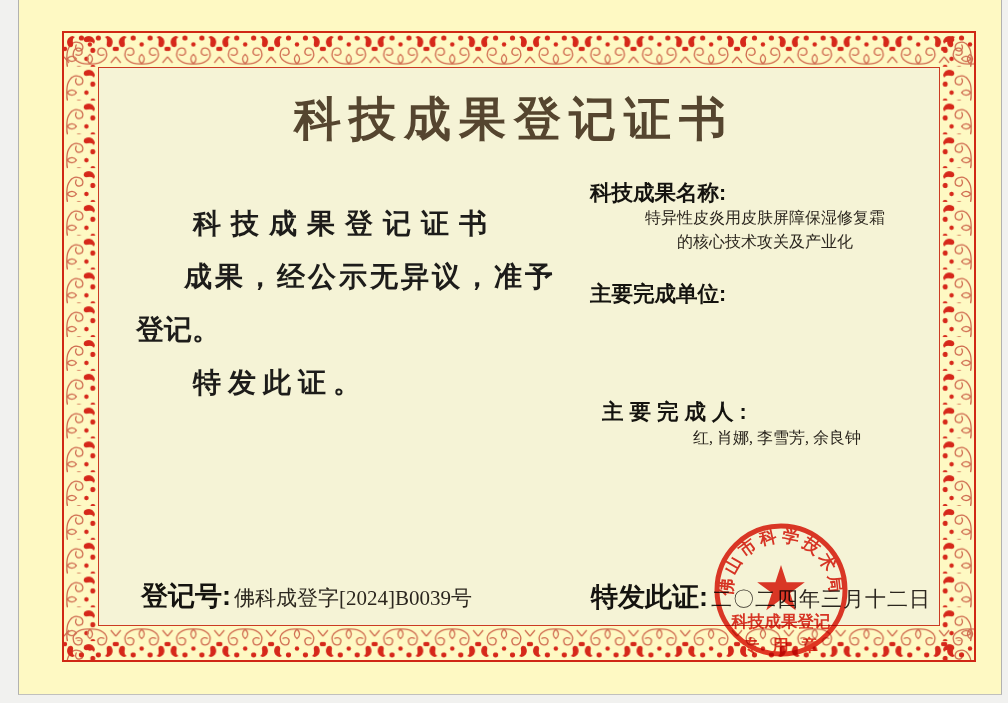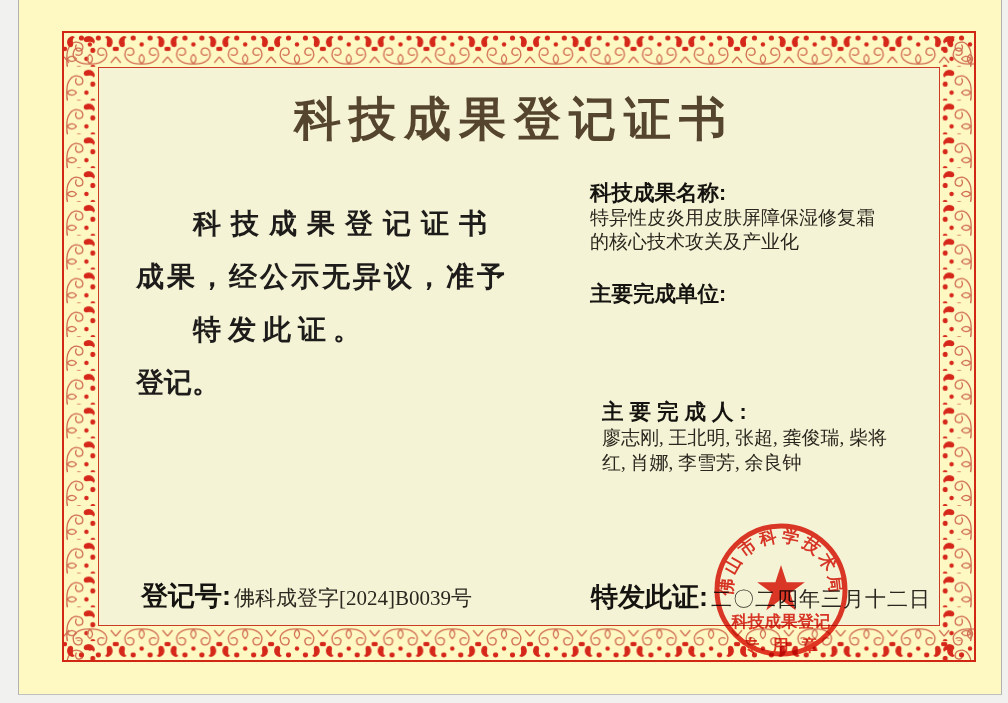--- a/index.html
+++ b/index.html
@@ -33,36 +33,36 @@
     color:#55452f;
   }
 
   
   .body-text { position:absolute; left:117px; top:197px; width:450px; }
   .bl {
     font-weight:bold; font-size:28px; color:#1d1c1a;
     height:53px; line-height:53px; white-space:nowrap;
   }
   .bl-1 { padding-left:57px; letter-spacing:10px; }
-  .bl-2 { letter-spacing:3px; }
+  .bl-2 { letter-spacing:3px;margin-left:48px; }
   .bl-4 { padding-left:57px; letter-spacing:7px; }
 
   
   .group { position:absolute; left:571px; width:350px; }
   .g-name   { top:180px; }
   .g-unit   { top:281px; }
   .g-people { top:399px;margin-left:12px; }
   .f-label {
     font-weight:bold; font-size:21.5px; color:#14130f;
     line-height:26px; white-space:nowrap;
   }
   .f-label.spaced { letter-spacing:6px; }
   .f-value {
     font-family:"Liberation Serif","DejaVu Serif",serif;
-    font-size:19px; color:#2b261e; line-height:23.5px; white-space:nowrap;
+    font-size:16px; color:#2b261e; line-height:23.5px; white-space:nowrap;text-align:center;
   }
   .g-people .f-value { line-height:25px; }
 
   
   .reg-row  { position:absolute; left:122px; top:578px; white-space:nowrap; }
   .date-row { position:absolute; left:572px; top:579px; white-space:nowrap; }
   .b-label { font-weight:bold; font-size:27px; color:#14130f; }
   .b-value {
     font-family:"Liberation Serif","DejaVu Serif",serif;
     font-size:21px; color:#2b261e; padding-left:3px;
@@ -136,37 +136,36 @@
         </g>
     </svg>
     <div class="inner-line"></div>
   </div>
 
   <div class="title">科技成果登记证书</div>
 
   <div class="body-text">
     <div class="bl bl-1">科技成果登记证书</div>
     <div class="bl bl-2">成果，经公示无异议，准予</div>
+    <div class="bl bl-3">登记。</div>
     <div class="bl bl-4">特发此证。</div>
-    <div class="bl bl-3">登记。</div>
   </div>
 
   <div class="group g-name">
     <div class="f-label">科技成果名称:</div>
     <div class="f-value">特异性皮炎用皮肤屏障保湿修复霜</div>
     <div class="f-value">的核心技术攻关及产业化</div>
   </div>
 
   <div class="group g-unit">
     <div class="f-label">主要完成单位:</div>
   </div>
 
   <div class="group g-people">
     <div class="f-label spaced">主要完成人:</div>
-    <div class="f-value">廖志刚, 王北明, 张超, 龚俊瑞, 柴将</div>
     <div class="f-value">红, 肖娜, 李雪芳, 余良钟</div>
   </div>
 
   <div class="reg-row">
     <span class="b-label">登记号:</span><span class="b-value">佛科成登字[2024]B0039号</span>
   </div>
 
   <div class="date-row">
     <span class="b-label">特发此证:</span><span class="b-value">二〇二四年三月十二日</span>
   </div>

